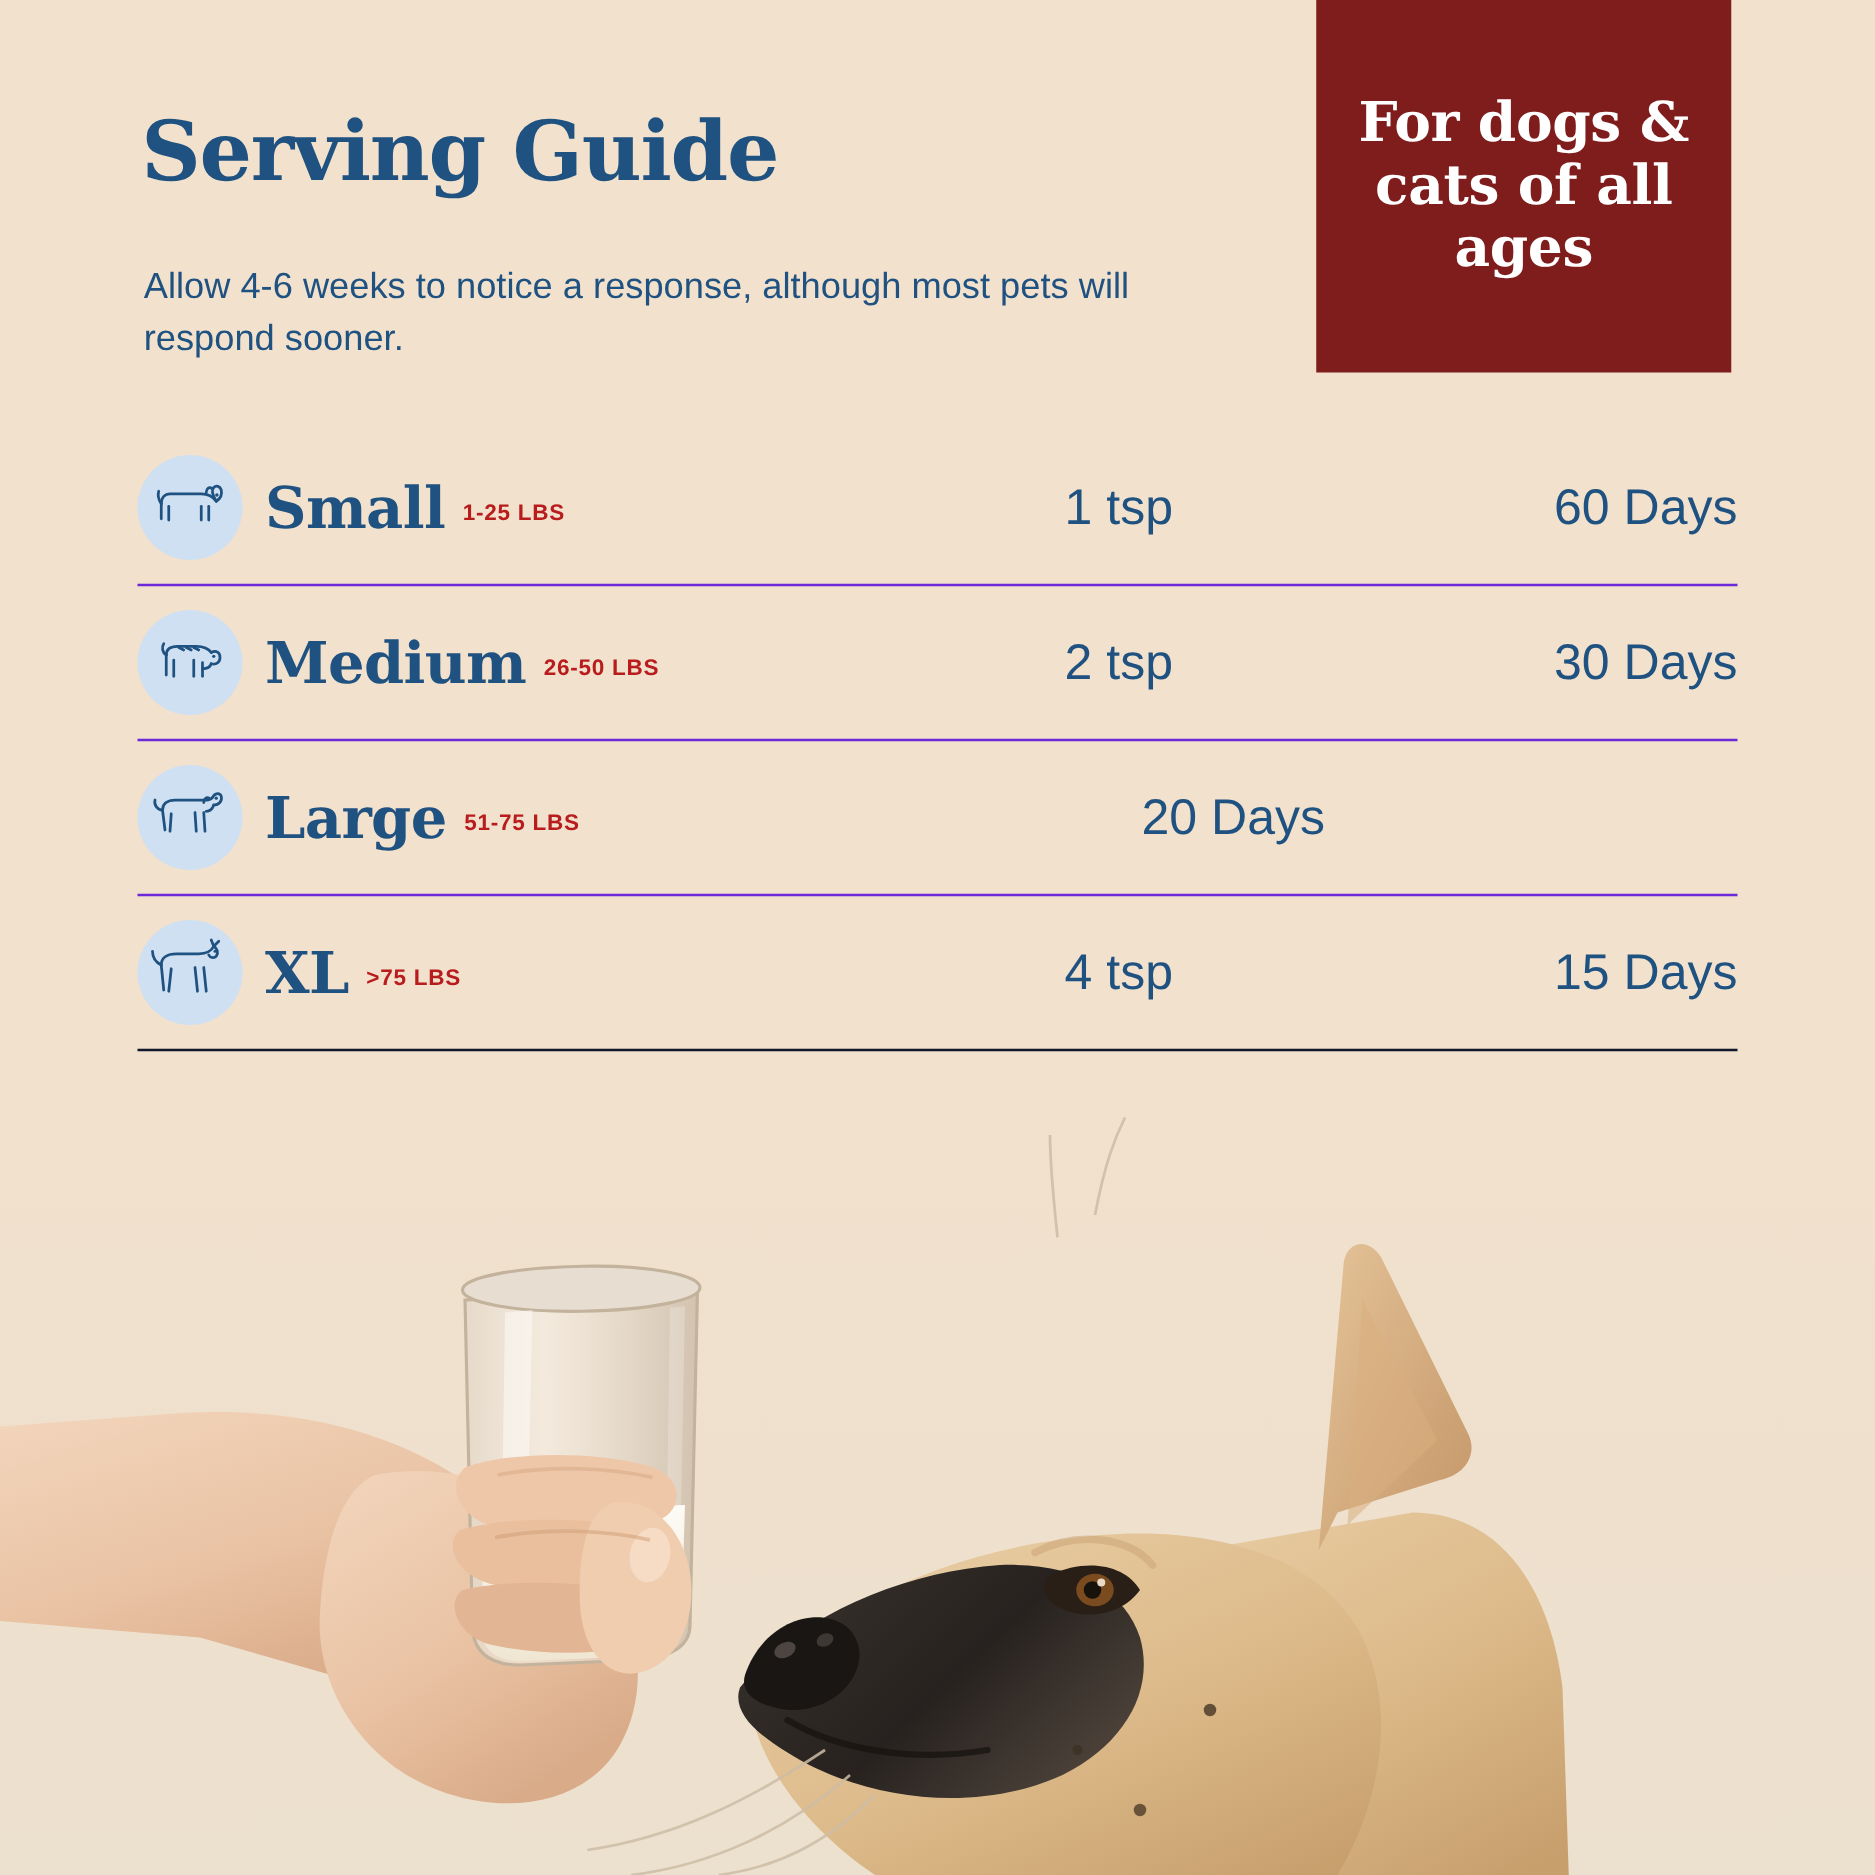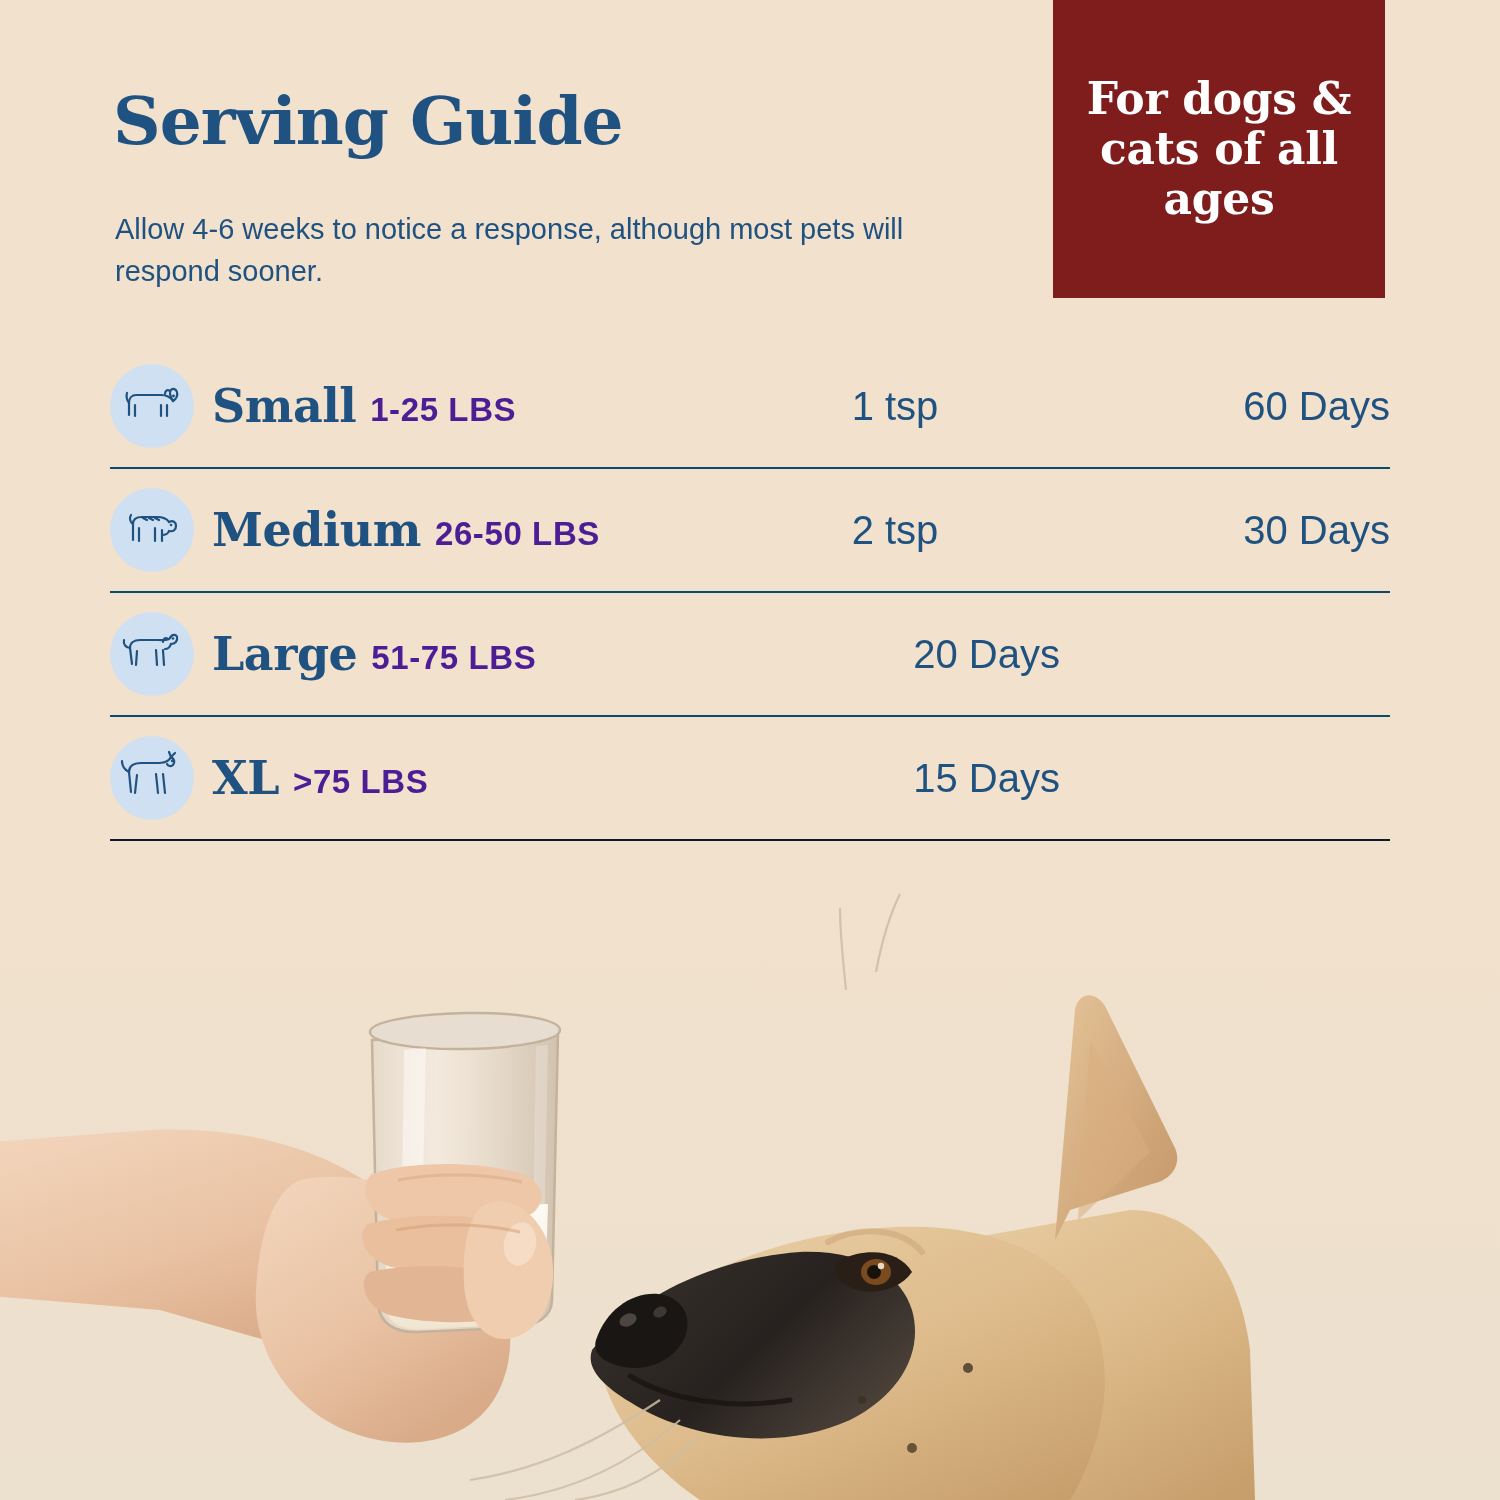--- a/index.html
+++ b/index.html
@@ -89,21 +89,21 @@
     font-size: 23px;
     letter-spacing: 2.2px;
     color: #1f5280;
     font-weight: bold;
   }
   .head-cell.serv { text-align: center; }
   .head-cell.supp { text-align: right; }
 
   .body-row {
     height: 122px;
-    border-bottom: 2px solid #0c4a6e;
+    border-bottom: 2px solid #6d28d9;
   }
   .body-row:last-child { border-bottom: 2px solid #0f172a; }
 
   .icon-wrap {
     width: 84px;
     height: 84px;
     border-radius: 50%;
     background: #cfe0f2;
     display: flex;
     align-items: center;
@@ -114,23 +114,23 @@
   .icon-wrap svg { display: block; }
 
   .size-name {
     font-family: "DejaVu Serif", serif;
     font-size: 46px;
     font-weight: bold;
     color: #1f5280;
     letter-spacing: -0.5px;
   }
   .size-range {
-    font-size: 33px;
-    font-weight: bold;
-    color: #4c1d95;
+    font-size: 18px;
+    font-weight: bold;
+    color: #b91c1c;
     letter-spacing: 0.6px;
     margin-left: 14px;
     position: relative;
     top: 4px;
   }
   .cell-value {
     font-size: 40px;
     color: #1f5280;
   }
 
@@ -248,20 +248,23 @@
             <path d="M10 22 L12 42"></path>
             <path d="M18 25 L16 43"></path>
             <path d="M37 24 L39 43"></path>
             <path d="M44 24 L46 43"></path>
             <path d="M10 22 C6 20 3 16 3 11"></path>
           </svg>
         </span>
         <span class="size-name">XL</span>
         <span class="size-range">&gt;75 LBS</span>
       </div>
+      <div class="col-serv">
+        <span class="cell-value">4 tsp</span>
+      </div>
       <div class="col-supp">
         <span class="cell-value">15 Days</span>
       </div>
     </div>
 
   </div>
 
   <div id="photo">
     <svg width="1500" height="620" viewBox="0 0 1500 620">
       <defs>

